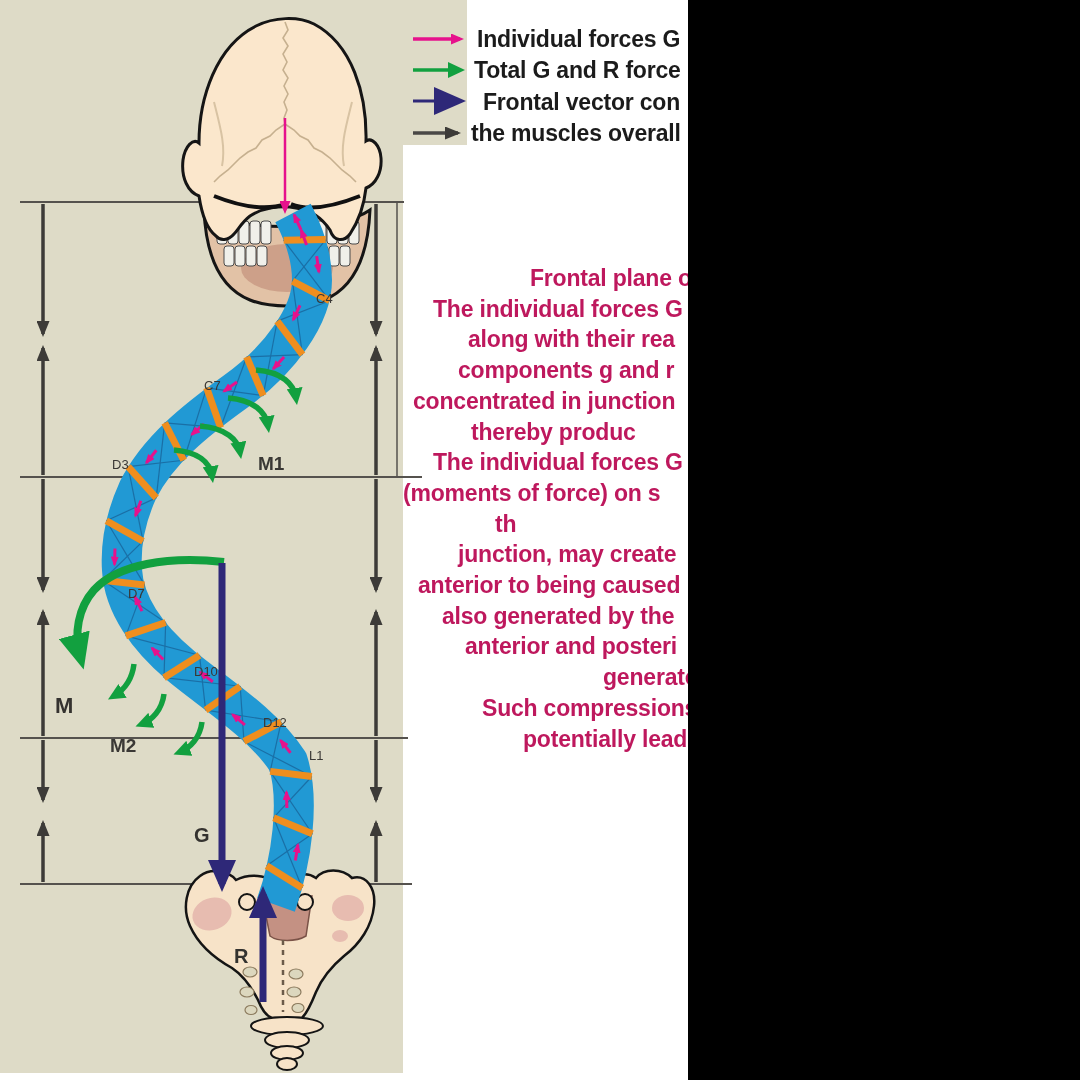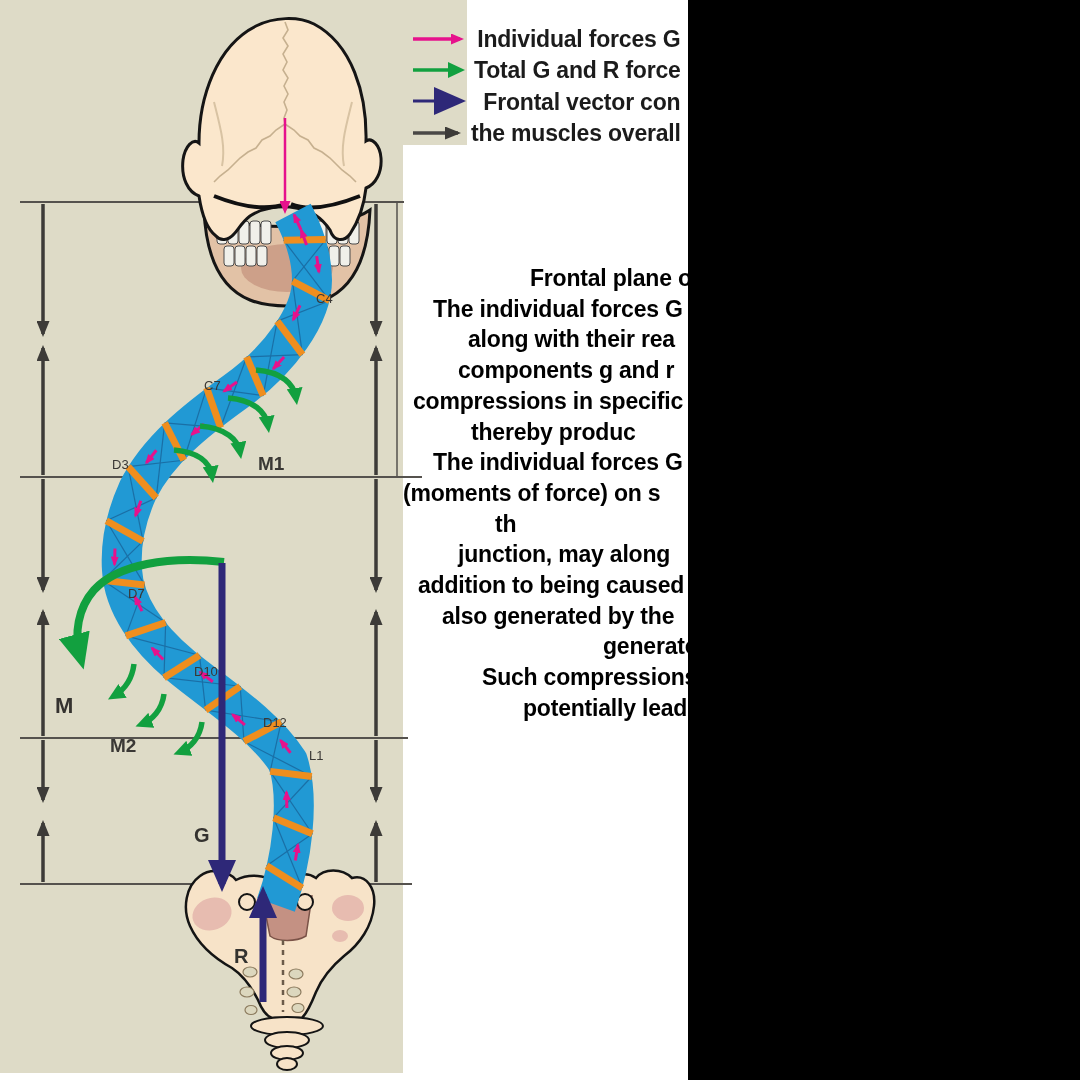--- a/index.html
+++ b/index.html
@@ -3,23 +3,23 @@
 <meta charset="utf-8">
 <style>
   html,body{margin:0;padding:0;}
   body{width:1080px;height:1080px;position:relative;overflow:hidden;background:#ffffff;
        font-family:"Liberation Sans",sans-serif;}
   .beige-main{position:absolute;left:0;top:0;width:403px;height:1073px;background:#DEDBC7;z-index:1;}
   .beige-top{position:absolute;left:403px;top:0;width:64px;height:145px;background:#DEDBC7;z-index:1;}
   .white-panel{position:absolute;left:403px;top:145px;width:285px;height:935px;background:#ffffff;z-index:4;}
   #fig{position:absolute;left:0;top:0;z-index:5;}
   .legend-text{position:absolute;left:471px;top:24px;z-index:10;font-weight:700;font-size:23px;
-       line-height:31.4px;color:#1B1B1B;white-space:nowrap;letter-spacing:-0.2px;text-align:center;}
+       line-height:31.4px;color:#1B1B1B;white-space:nowrap;letter-spacing:-0.2px;}
   .article{position:absolute;left:403px;top:263px;z-index:10;font-weight:700;font-size:23px;
-       line-height:30.7px;color:#000000;white-space:nowrap;letter-spacing:-0.2px;}
+       line-height:30.7px;color:#be185d;white-space:nowrap;letter-spacing:-0.2px;}
   .black-crop{position:absolute;left:688px;top:0;width:392px;height:1080px;background:#000000;z-index:50;}
   .lblS{font-size:13px;fill:#3A3835;font-weight:400;}
   .lblM{font-size:19px;fill:#3A3835;font-weight:700;}
   .lblB{font-size:22px;fill:#34322F;font-weight:700;}
 </style>
 </head>
 <body>
 
 <div class="beige-main"></div>
 <div class="beige-top"></div>
@@ -259,26 +259,27 @@
   <div style="margin-left:3px">Total G and R force</div>
   <div style="margin-left:12px">Frontal vector con</div>
   <div style="margin-left:0px">the muscles overall</div>
 </div>
 
 <div class="article">
   <div style="margin-left:127px">Frontal plane o</div>
   <div style="margin-left:30px">The individual forces G</div>
   <div style="margin-left:65px">along with their rea</div>
   <div style="margin-left:55px">components g and r</div>
-  <div style="margin-left:10px">compressions in specific</div>
+  <div style="margin-left:10px">concentrated in junction</div>
   <div style="margin-left:68px">thereby produc</div>
   <div style="margin-left:30px">The individual forces G</div>
   <div style="">(moments of force) on s</div>
   <div style="margin-left:92px">th</div>
-  <div style="margin-left:55px">junction, may along</div>
-  <div style="margin-left:15px">addition to being caused</div>
+  <div style="margin-left:55px">junction, may create</div>
+  <div style="margin-left:15px">anterior to being caused</div>
   <div style="margin-left:39px">also generated by the</div>
+  <div style="margin-left:62px">anterior and posteri</div>
   <div style="margin-left:200px">generated</div>
   <div style="margin-left:79px">Such compressions</div>
   <div style="margin-left:120px">potentially lead</div>
 </div>
 
 <div class="black-crop"></div>
 
 </body></html>

